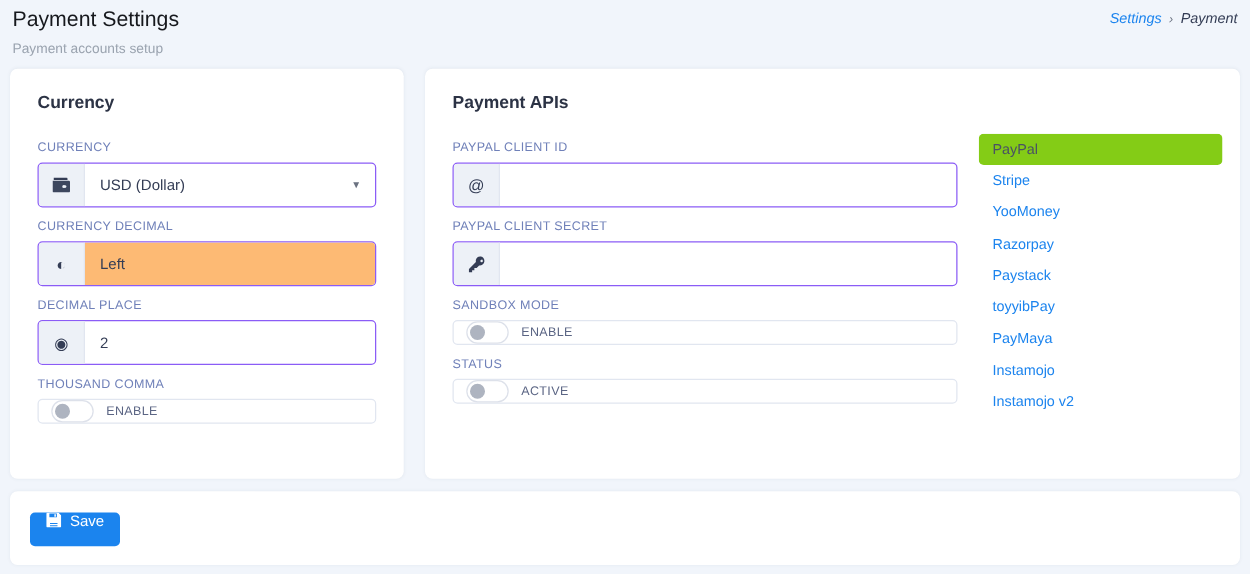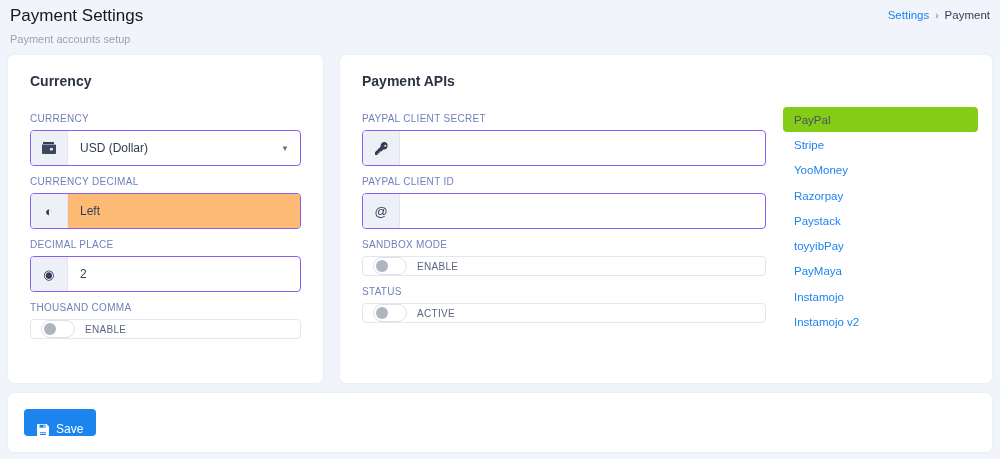--- a/index.html
+++ b/index.html
@@ -7,21 +7,21 @@
   body {
     font-family:"Liberation Sans", sans-serif;
     background:#f1f5fb;
     color:#343d55;
     position:relative;
   }
   
   .page-header { position:absolute; left:10px; top:6px; }
   .page-title { font-size:17px; font-weight:normal; color:#16181d; }
   .page-subtitle { font-size:11px; color:#9aa3af; margin-top:7px; }
-  .breadcrumb { position:absolute; right:10px; top:9px; font-size:11.5px; display:flex; align-items:center; gap:6px; }
+  .breadcrumb { position:absolute; right:10px; top:9px; font-size:11.5px; display:flex; align-items:center; gap:6px;font-style:italic; }
   .breadcrumb a { color:#1c84ee; text-decoration:none; cursor:pointer; }
   .breadcrumb .sep { color:#6b7280; font-size:10px; }
   .breadcrumb .current { color:#343d55; }
 
   
   .card { position:absolute; background:#fff; border-radius:6px; box-shadow:0 0 3px rgba(60,72,100,.08); }
   .card-currency { left:8px; top:55px; width:315px; height:328px; padding:18px 22px; }
   .card-apis { left:340px; top:55px; width:652px; height:328px; padding:18px 22px; }
   .card-title { font-size:14px; font-weight:600; color:#2c3345; margin-bottom:24px; }
 
@@ -41,21 +41,21 @@
 
   
   .apis-body { display:flex; }
   .apis-fields { width:404px; }
   .provider-list { position:absolute; left:443px; top:52px; width:195px; height:236px; overflow:hidden; }
   .provider-item { height:25.3px; display:flex; align-items:center; padding:0 11px; font-size:11.5px; color:#1c84ee; border-radius:4px; cursor:pointer; }
   .provider-item.selected { background:#84cc16; color:#4a5264; }
 
   
   .save-bar { left:8px; top:393px; width:984px; height:59px; padding:16px; }
-  .save-button { display:inline-flex; align-items:flex-end; gap:7px; background:#1b84ee; color:#fff; border:none; border-radius:4px; height:27px; padding:0 13px; font-size:12px; font-family:"Liberation Sans", sans-serif; cursor:pointer; }
+  .save-button { display:inline-flex; align-items:flex-start; gap:7px; background:#1b84ee; color:#fff; border:none; border-radius:4px; height:27px; padding:0 13px; font-size:12px; font-family:"Liberation Sans", sans-serif; cursor:pointer; }
 
   .icon-svg { display:block; }
 </style>
 </head>
 <body>
 
 <div class="page-header">
   <div class="page-title">Payment Settings</div>
   <div class="page-subtitle">Payment accounts setup</div>
 </div>
@@ -114,35 +114,35 @@
     </div>
   </div>
 </div>
 
 <div class="card card-apis">
   <div class="card-title">Payment APIs</div>
 
   <div class="apis-body">
     <div class="apis-fields">
       <div class="field">
+        <div class="field-label">PAYPAL CLIENT ID</div>
+        <div class="input-group">
+          <span class="input-icon">@</span>
+          <input value="" style="">
+        </div>
+      </div>
+
+      <div class="field">
         <div class="field-label">PAYPAL CLIENT SECRET</div>
         <div class="input-group">
           <span class="input-icon">
             <svg class="icon-svg" width="13" height="13" viewBox="0 0 13 13">
                 <path fill="#343d55" d="M9.3 0a3.7 3.7 0 0 0-3.6 4.6L0 10.3V13h2.7v-1.8h1.8V9.4h1.8l2-2A3.7 3.7 0 1 0 9.3 0zm1 2.7a1 1 0 1 1 0 2 1 1 0 0 1 0-2z"></path>
               </svg>
           </span>
-          <input value="" style="">
-        </div>
-      </div>
-
-      <div class="field">
-        <div class="field-label">PAYPAL CLIENT ID</div>
-        <div class="input-group">
-          <span class="input-icon">@</span>
           <input value="" style="">
         </div>
       </div>
 
       <div class="field">
         <div class="field-label">SANDBOX MODE</div>
         <div class="toggle-box">
           <span class="switch">
               <span class="knob"></span>
             </span>

